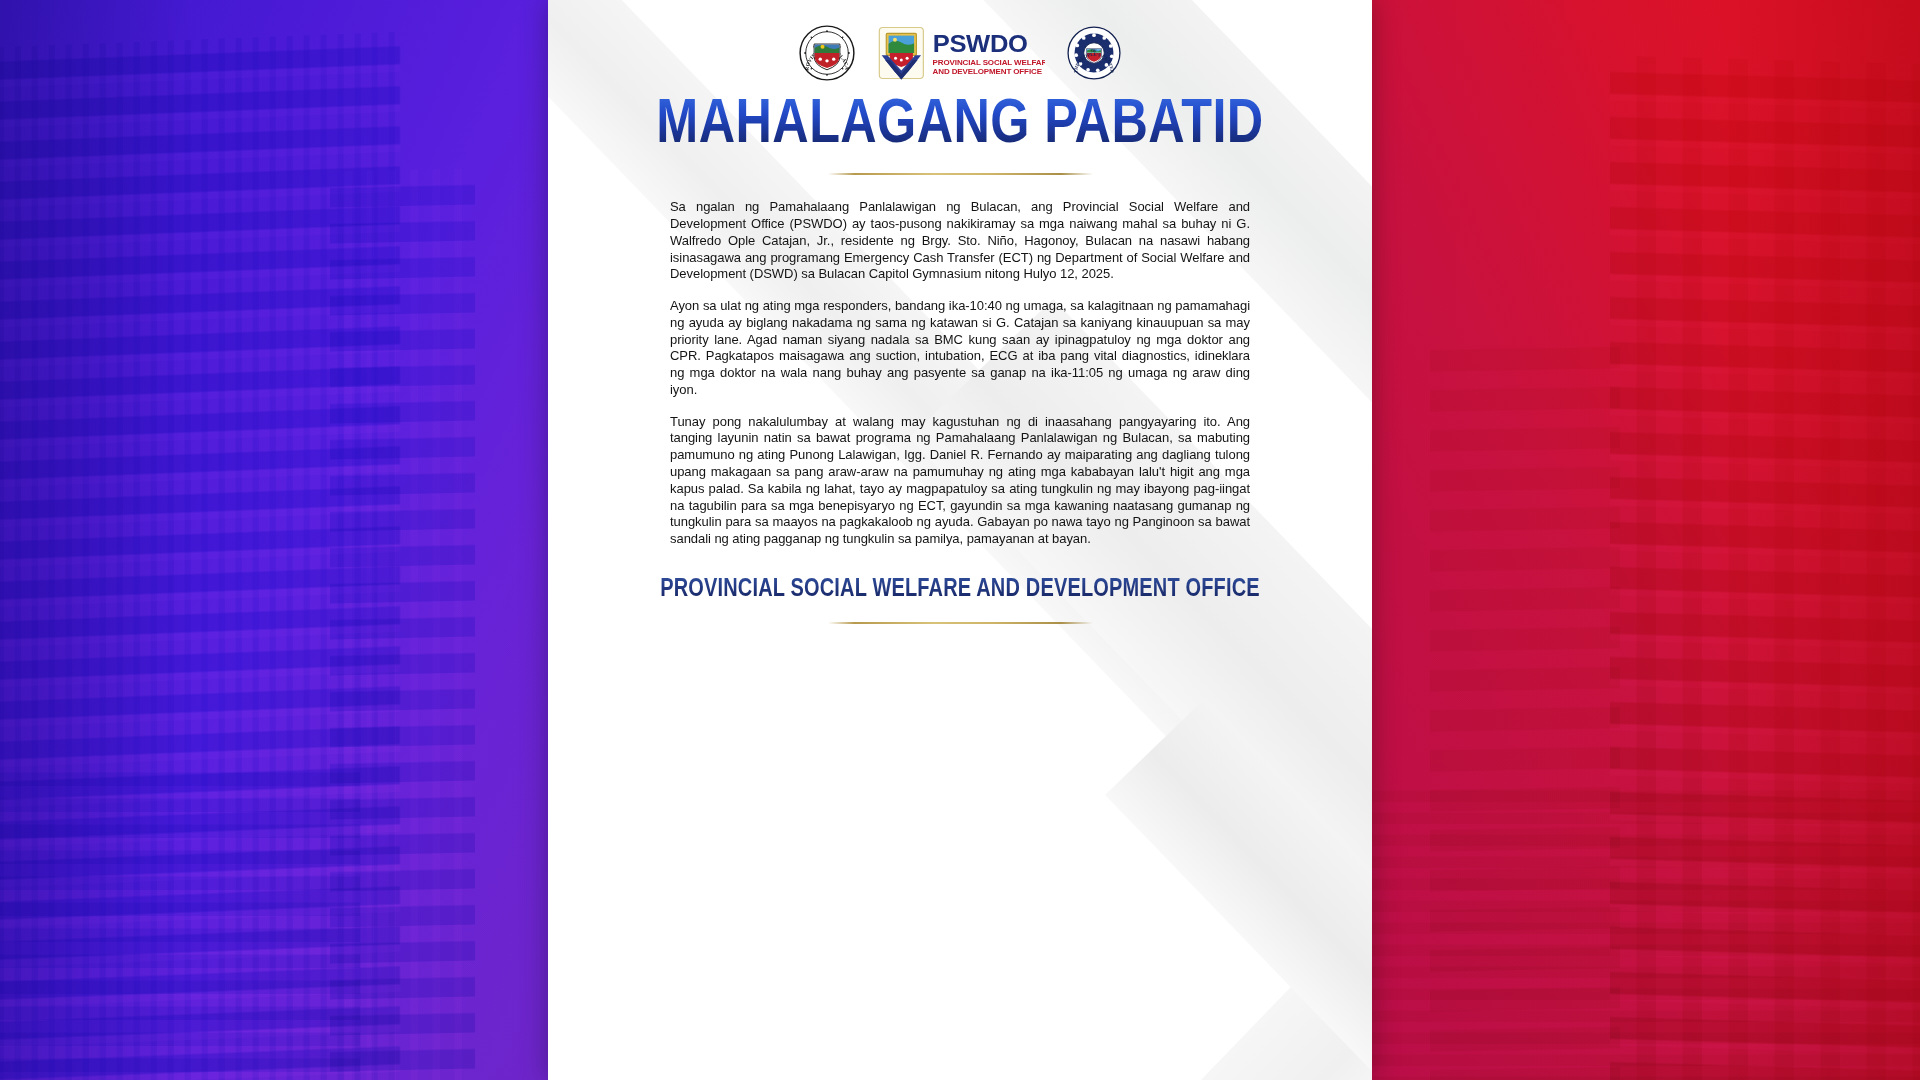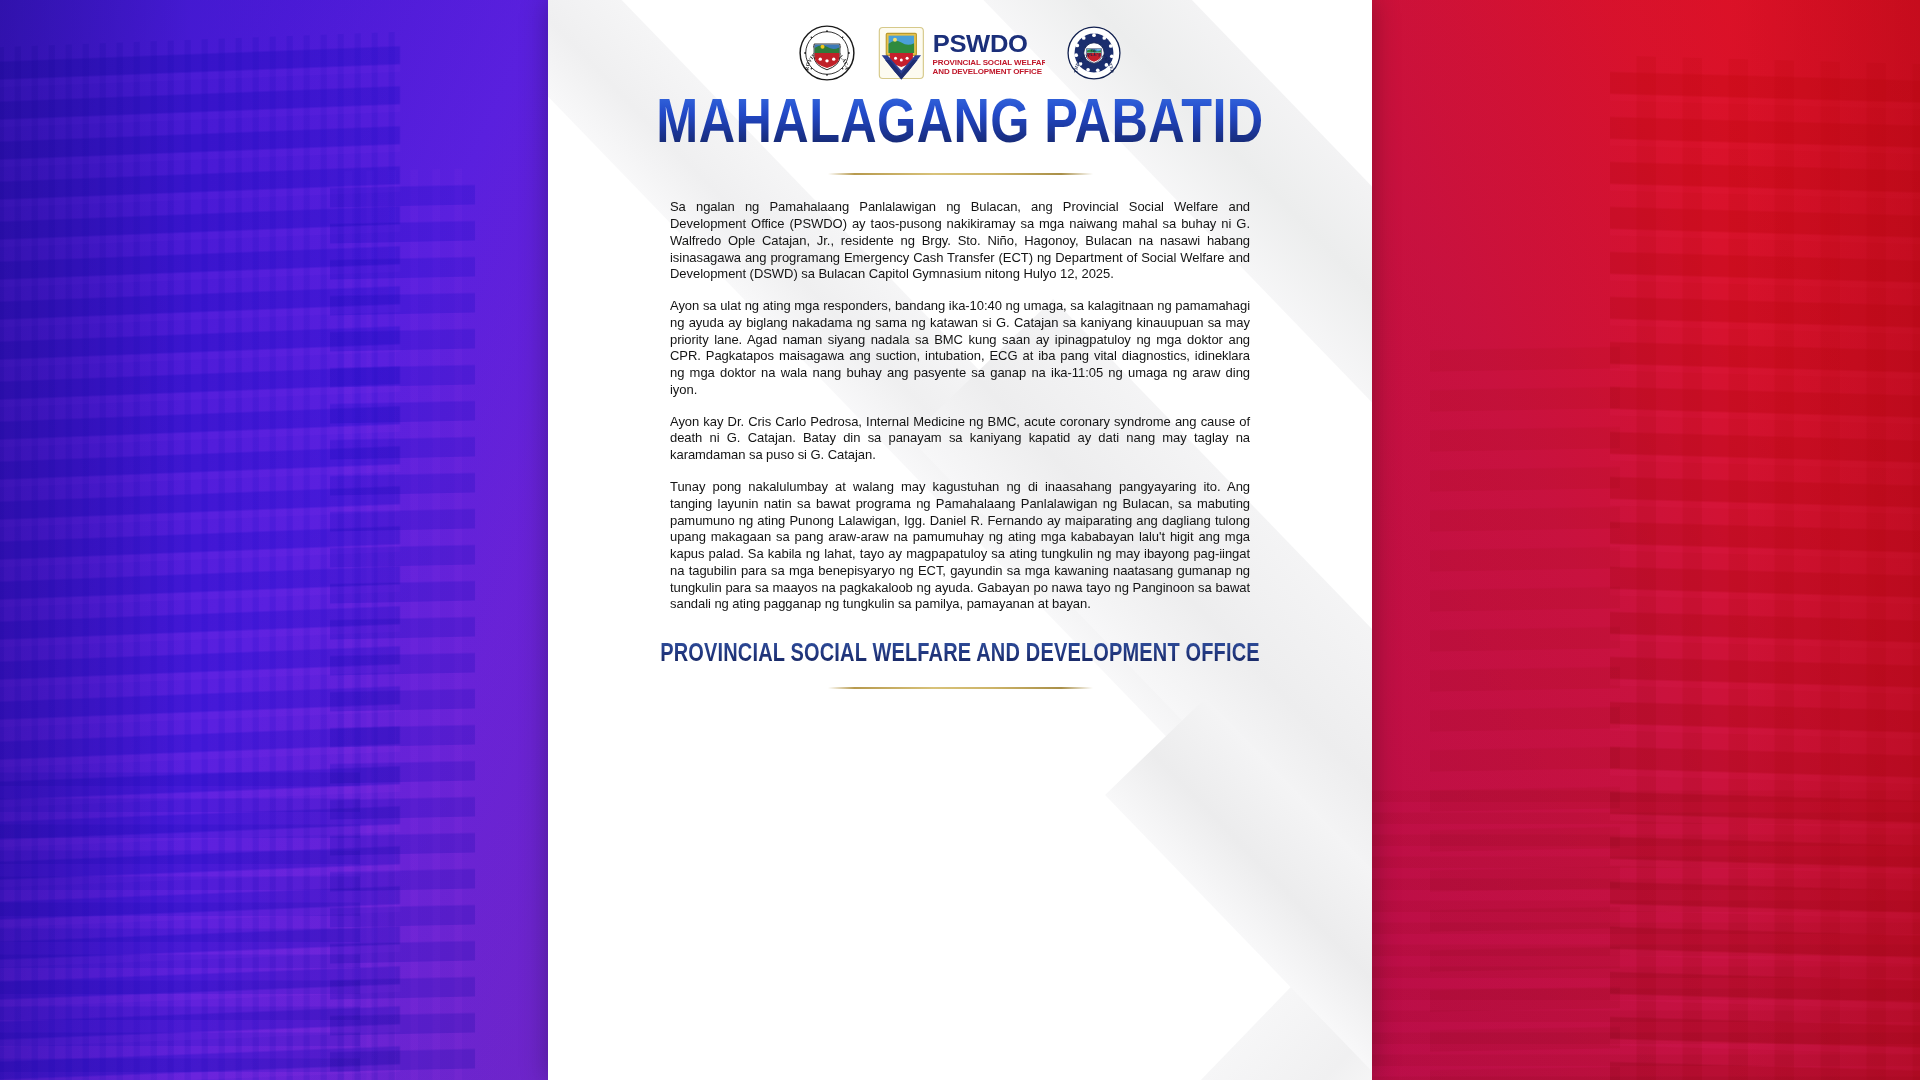--- a/index.html
+++ b/index.html
@@ -396,21 +396,20 @@
         </svg>
       </div>
 
       <h1 id="title">MAHALAGANG PABATID</h1>
 
       <div class="gold-rule" id="rule-top"></div>
 
       <div id="body-copy">
         <p>Sa ngalan ng Pamahalaang Panlalawigan ng Bulacan, ang Provincial Social Welfare and Development Office (PSWDO) ay taos-pusong nakikiramay sa mga naiwang mahal sa buhay ni G. Walfredo Ople Catajan, Jr., residente ng Brgy. Sto. Niño, Hagonoy, Bulacan na nasawi habang isinasagawa ang programang Emergency Cash Transfer (ECT) ng Department of Social Welfare and Development (DSWD) sa Bulacan Capitol Gymnasium nitong Hulyo 12, 2025.</p>
         <p>Ayon sa ulat ng ating mga responders, bandang ika-10:40 ng umaga, sa kalagitnaan ng pamamahagi ng ayuda ay biglang nakadama ng sama ng katawan si G. Catajan sa kaniyang kinauupuan sa may priority lane. Agad naman siyang nadala sa BMC kung saan ay ipinagpatuloy ng mga doktor ang CPR. Pagkatapos maisagawa ang suction, intubation, ECG at iba pang vital diagnostics, idineklara ng mga doktor na wala nang buhay ang pasyente sa ganap na ika-11:05 ng umaga ng araw ding iyon.</p>
-        <p>Ayon kay Dr. Cris Carlo Pedrosa, Internal Medicine ng BMC, acute coronary syndrome ang cause of death ni G. Catajan. Batay din sa panayam sa kaniyang kapatid ay dati nang may taglay na karamdaman sa puso si G. Catajan.</p>
         <p>Tunay pong nakalulumbay at walang may kagustuhan ng di inaasahang pangyayaring ito. Ang tanging layunin natin sa bawat programa ng Pamahalaang Panlalawigan ng Bulacan, sa mabuting pamumuno ng ating Punong Lalawigan, Igg. Daniel R. Fernando ay maiparating ang dagliang tulong upang makagaan sa pang araw-araw na pamumuhay ng ating mga kababayan lalu't higit ang mga kapus palad. Sa kabila ng lahat, tayo ay magpapatuloy sa ating tungkulin ng may ibayong pag-iingat na tagubilin para sa mga benepisyaryo ng ECT, gayundin sa mga kawaning naatasang gumanap ng tungkulin para sa maayos na pagkakaloob ng ayuda. Gabayan po nawa tayo ng Panginoon sa bawat sandali ng ating pagganap ng tungkulin sa pamilya, pamayanan at bayan.</p>
       </div>
 
       <div id="footer-org">PROVINCIAL SOCIAL WELFARE AND DEVELOPMENT OFFICE</div>
 
       <div class="gold-rule" id="rule-bottom"></div>
 
     </div>
   </div>
 </div>

